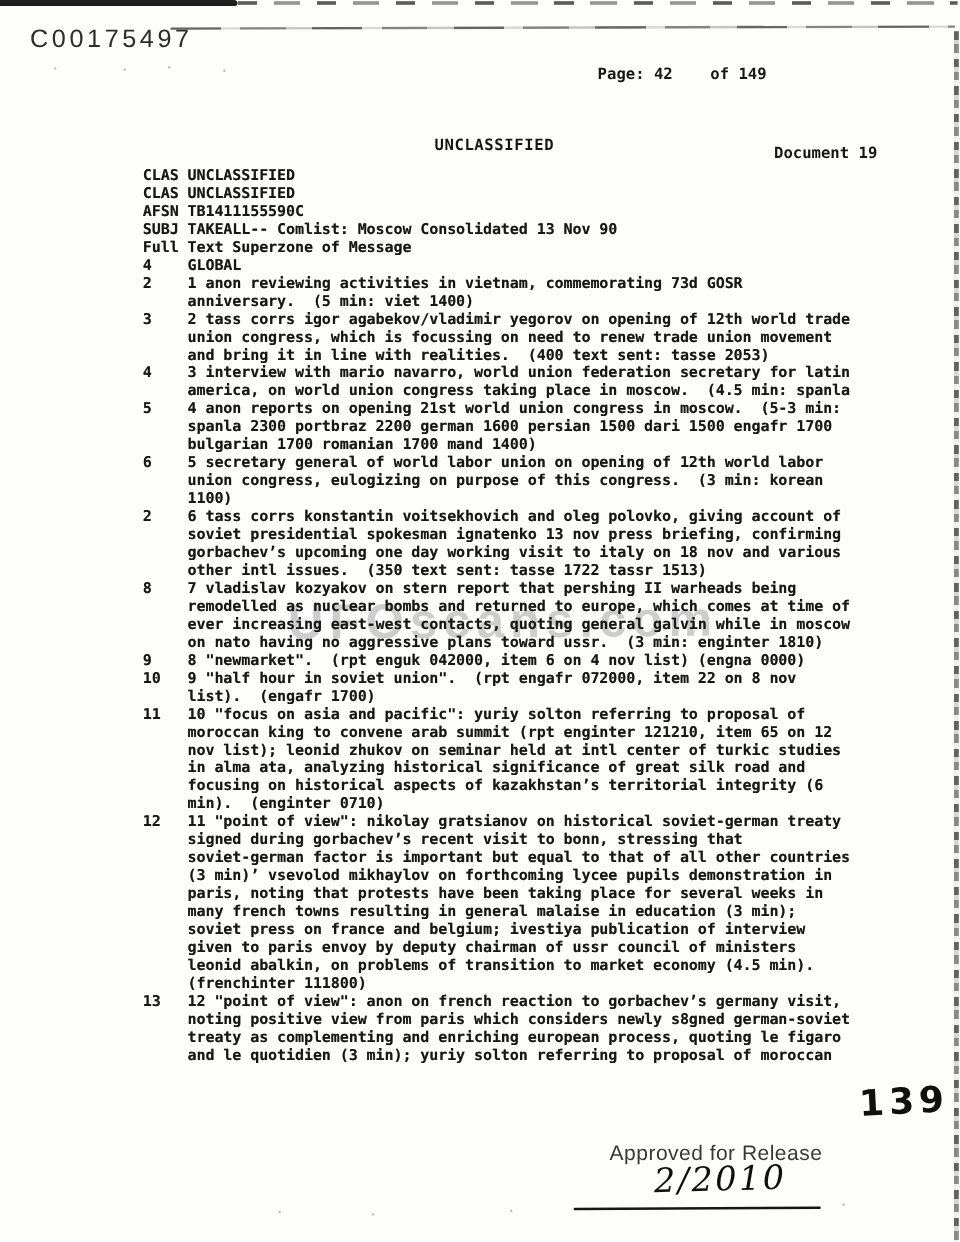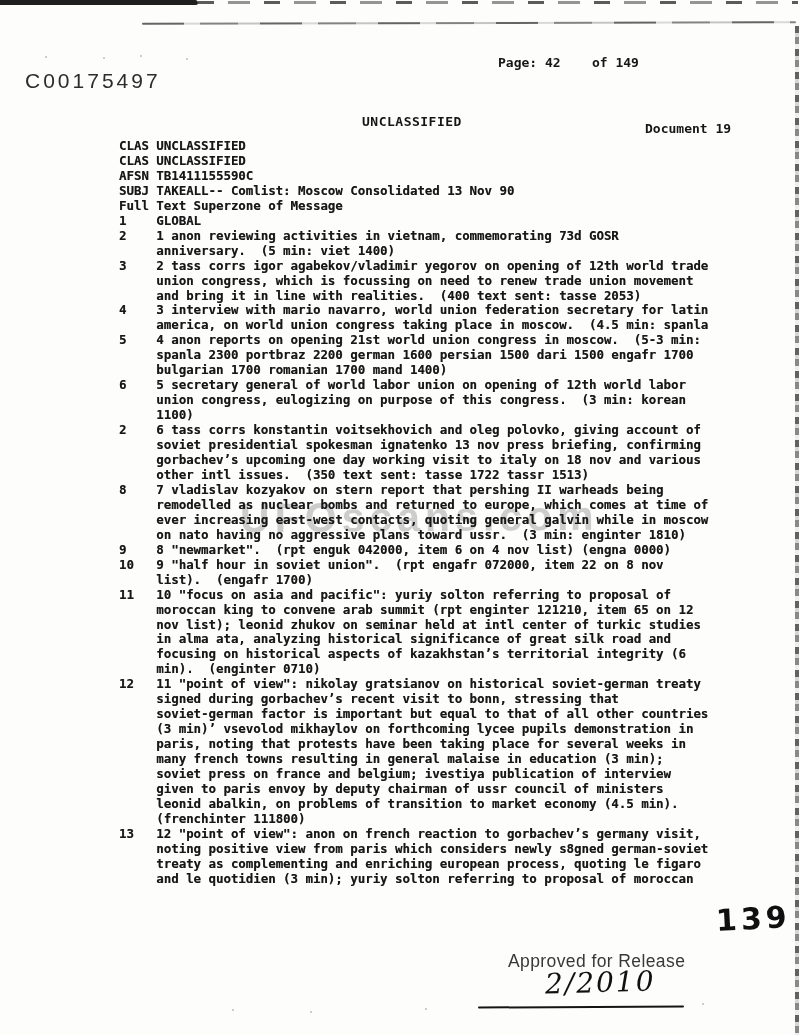--- a/index.html
+++ b/index.html
@@ -43,21 +43,21 @@
       rgba(25,25,25,.8) 0 7px, rgba(25,25,25,.2) 7px 11px,
       rgba(25,25,25,.6) 11px 18px, rgba(25,25,25,.08) 18px 23px);
     opacity: .85;
   }
   .speck { position: absolute; width: 2px; height: 2px; background: #9a9a9a; opacity: .65; border-radius: 1px; }
 
   
   .scan-id {
     position: absolute; left: 25px; top: 21px;
     font-family: "Liberation Sans", sans-serif;
-    font-size: 21px; letter-spacing: 3px; color: #2c2c2c; margin-top: 48px;
+    font-size: 21px; letter-spacing: 3px; color: #2c2c2c;
   }
   .page-label {
     position: absolute; left: 498px; top: 55px;
     font-size: 13px; font-weight: bold; color: #161616; white-space: pre;
   }
   .classification {
     position: absolute; left: 362px; top: 70px;
     font-size: 13px; font-weight: bold; color: #161616; letter-spacing: .5px; margin-top: 44px;
   }
   .document-label {
@@ -138,21 +138,21 @@
   <div class="document-label">Document 19</div>
 
   <div class="watermark">UFOscans.com</div>
 
   <div class="doc-body" id="doc-body">
       <div class="line">CLAS UNCLASSIFIED</div>
       <div class="line">CLAS UNCLASSIFIED</div>
       <div class="line">AFSN TB1411155590C</div>
       <div class="line">SUBJ TAKEALL-- Comlist: Moscow Consolidated 13 Nov 90</div>
       <div class="line">Full Text Superzone of Message</div>
-      <div class="line">1    GLOBAL</div>
+      <div class="line">4    GLOBAL</div>
       <div class="line">2    1 anon reviewing activities in vietnam, commemorating 73d GOSR</div>
       <div class="line">     anniversary.  (5 min: viet 1400)</div>
       <div class="line">3    2 tass corrs igor agabekov/vladimir yegorov on opening of 12th world trade</div>
       <div class="line">     union congress, which is focussing on need to renew trade union movement</div>
       <div class="line">     and bring it in line with realities.  (400 text sent: tasse 2053)</div>
       <div class="line">4    3 interview with mario navarro, world union federation secretary for latin</div>
       <div class="line">     america, on world union congress taking place in moscow.  (4.5 min: spanla</div>
       <div class="line">5    4 anon reports on opening 21st world union congress in moscow.  (5-3 min:</div>
       <div class="line">     spanla 2300 portbraz 2200 german 1600 persian 1500 dari 1500 engafr 1700</div>
       <div class="line">     bulgarian 1700 romanian 1700 mand 1400)</div>

